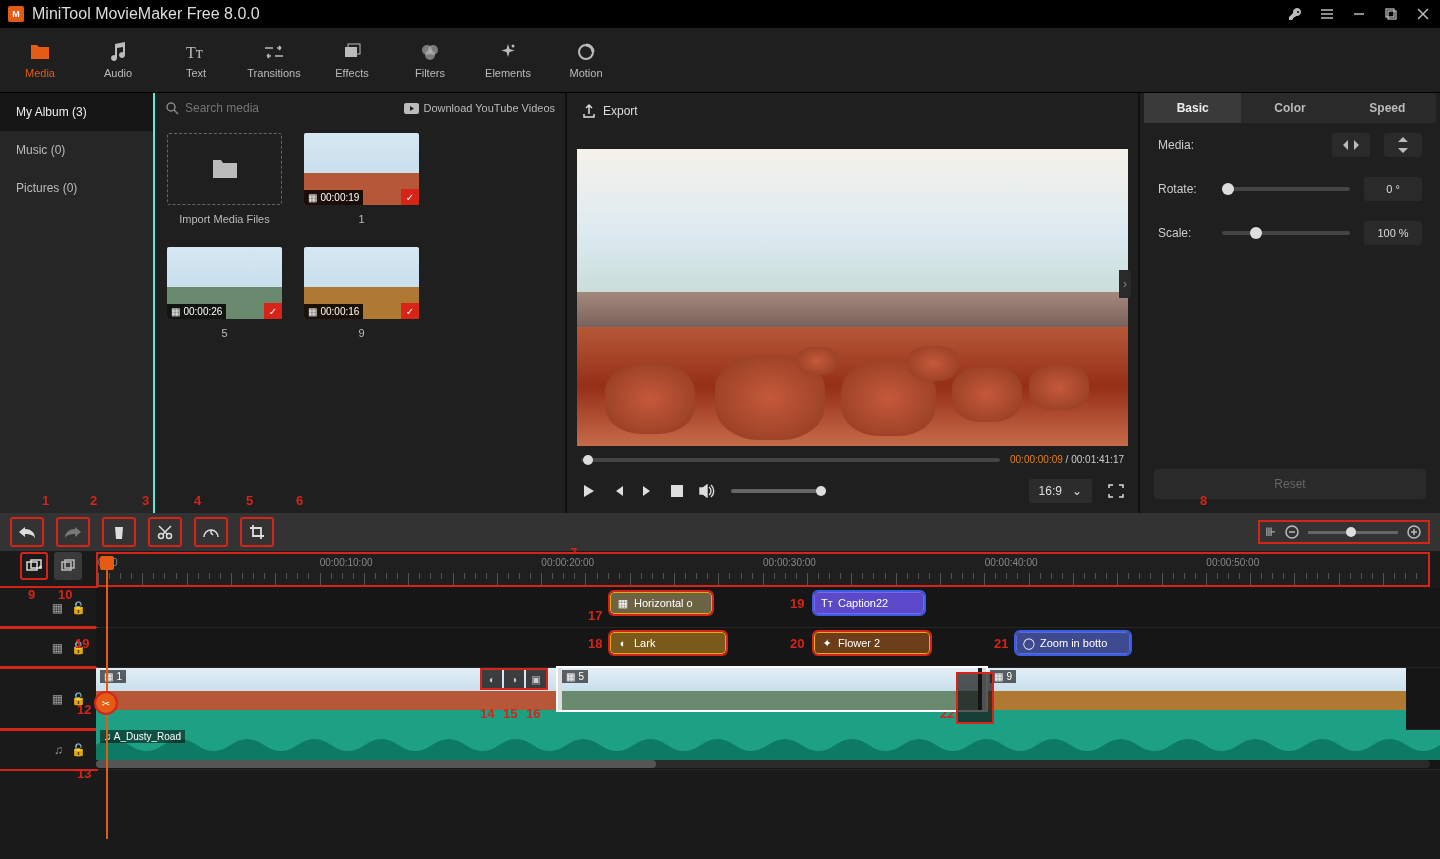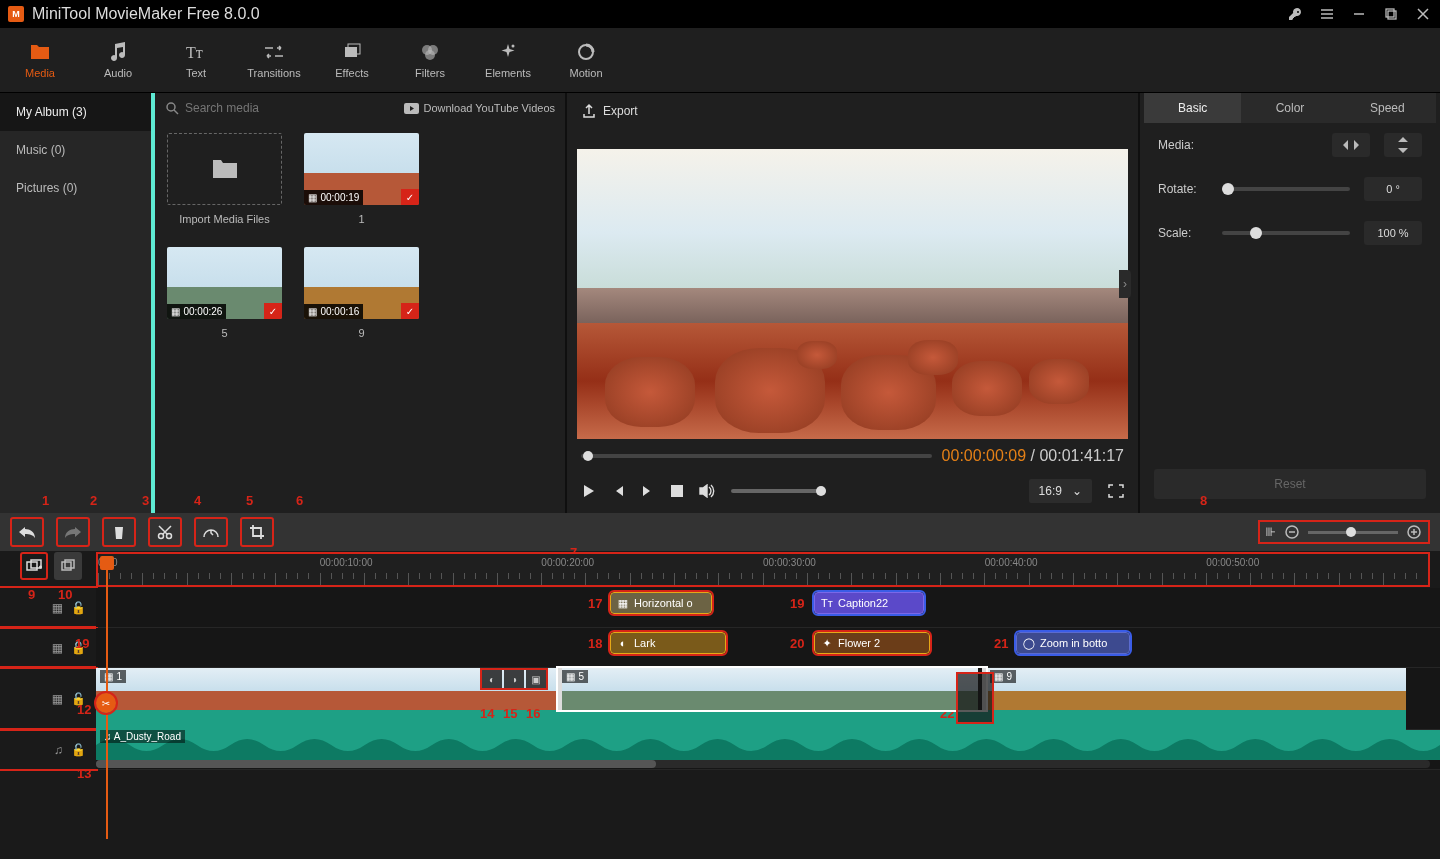--- a/index.html
+++ b/index.html
@@ -16,21 +16,21 @@
 
 .toptabs { height: 65px; background: #1f1f1f; display: flex; align-items: center; padding: 0 15px; gap: 28px; border-bottom: 1px solid #000;}
 .toptab { display: flex; flex-direction: column; align-items: center; gap: 4px; color: #bbb; cursor:pointer; width: 50px;}
 .toptab.active { color: #e55b13; }
 .toptab .lbl { font-size: 11px; }
 .toptab .ico { font-size: 20px; height: 22px; display:flex;align-items:center;}
 
 
 .mainrow { display: flex; height: 420px; }
 .mediapanel { width: 565px; background: #1f1f1f; display: flex; }
-.sidebar { width: 155px; background: #262626; display:flex; flex-direction:column; border-right: 4px solid #5eead4;}
+.sidebar { width: 155px; background: #262626; display:flex; flex-direction:column; border-right: 2px solid #5eead4;}
 .sidebar .item { padding: 12px 16px; color:#bbb; cursor:pointer;}
 .sidebar .item.active { background:#161616; color:#eee; }
 .mediabody { flex: 1; display:flex; flex-direction:column; }
 .searchbar { display:flex; align-items:center; padding: 8px 10px; gap: 6px; color:#777;}
 .searchbar input { background:transparent; border:none; color:#bbb; flex:1; outline:none; font-size:12px;}
 .dlyt { color:#bbb; font-size:11px; display:flex; align-items:center; gap:5px;}
 .mediagrid { padding: 10px 12px; display:flex; flex-wrap:wrap; gap: 22px; align-content:flex-start;}
 .mediaitem { width: 115px; display:flex; flex-direction:column; align-items:center; gap:8px;}
 .thumb { width:115px; height:72px; position:relative; background:#333; border-radius:2px; overflow:hidden;}
 .thumb.import { border:1px dashed #666; background:transparent; display:flex; align-items:center; justify-content:center; color:#bbb;}
@@ -46,32 +46,32 @@
 .playerhead .ttl { flex:1; color:#bbb;}
 .exportbtn { display:flex; align-items:center; gap:6px; color:#ddd; cursor:pointer;}
 .videoframe { margin: 20px 10px 0; height: 330px; background:#000; position:relative; overflow:hidden;}
 .videoframe .scene-sky { height:48%; background: linear-gradient(#f5f2ea,#dceaf1 60%,#c9ddd9);}
 .videoframe .scene-mtn { height:12%; background: linear-gradient(#a4887d,#7a635c);}
 .videoframe .scene-water { height:40%; background: linear-gradient(#b65838,#952f17 50%,#c76b4a); position:relative;}
 .rock { position:absolute; background: radial-gradient(#c5593a,#8f3a20); border-radius:40%;}
 .playbar { display:flex; align-items:center; padding: 8px 14px; gap:10px; color:#ccc;}
 .scrub { flex:1; height:4px; background:#444; position:relative; border-radius:2px;}
 .scrub .dot { position:absolute; left:2px; top:-3px; width:10px; height:10px; background:#ddd; border-radius:50%;}
-.timecode { font-size:16px;}
+.timecode { font-size:10px;}
 .timecode .cur { color:#e58117;}
 .controls { display:flex; align-items:center; gap:16px; padding: 6px 14px 10px; color:#ddd;}
 .controls .spacer { flex:1; }
 .volslider { width:95px; height:4px; background:#666; position:relative; border-radius:2px;}
 .volslider .knob { position:absolute; right:0; top:-3px; width:10px; height:10px; background:#ddd; border-radius:50%;}
 .aspect { background:#2c2c2c; padding:5px 10px; border-radius:2px; display:flex; gap:10px; align-items:center;}
 
 
 .proppanel { width: 300px; background:#1f1f1f; display:flex; flex-direction:column; padding: 0;}
 .proppanel .ph { padding: 12px 14px; color:#ddd;}
-.proptabs { display:flex; margin: 0 4px;}
+.proptabs { display:flex; margin: 0 4px; font-weight: bold;}
 .proptab { flex:1; text-align:center; padding:8px 0; background:#2a2a2a; color:#bbb; cursor:pointer;}
 .proptab.active { background:#3a3a3a; color:#eee;}
 .proprow { display:flex; align-items:center; padding: 10px 18px; gap: 14px; color:#ccc;}
 .proprow .lbl { width:50px; font-size:12px;}
 .flipbtn { width:38px; height:24px; background:#2a2a2a; border-radius:3px; display:flex; align-items:center; justify-content:center; color:#bbb;}
 .slider { flex:1; height:4px; background:#444; position:relative; border-radius:2px;}
 .slider .knob { position:absolute; top:-4px; width:12px; height:12px; background:#ddd; border-radius:50%;}
 .valuebox { width:58px; height:24px; background:#2a2a2a; border-radius:3px; display:flex; align-items:center; justify-content:center; color:#ddd; font-size:11px;}
 .resetbtn { margin: auto 14px 14px; background:#2a2a2a; color:#666; text-align:center; padding:8px; border-radius:3px;}
 .expander { position:absolute; left:1119px; top:270px; width:12px; height:28px; background:#2a2a2a; color:#888; display:flex;align-items:center;justify-content:center; border-radius:0 4px 4px 0;}
@@ -831,21 +831,21 @@
   </div>
 
   <span class="tlann" style="left:28px;top:-1px">9</span>
   <span class="tlann" style="left:58px;top:-1px">10</span>
   <span class="tlann" style="left:75px;top:48px">19</span>
   <span class="tlann" style="left:77px;top:114px">12</span>
   <span class="tlann" style="left:77px;top:178px">13</span>
   <span class="tlann" style="left:480px;top:118px">14</span>
   <span class="tlann" style="left:503px;top:118px">15</span>
   <span class="tlann" style="left:526px;top:118px">16</span>
-  <span class="tlann" style="left:588px;top:8px">17</span>
+  <span class="tlann" style="left:588px;top:20px">17</span>
   <span class="tlann" style="left:588px;top:48px">18</span>
   <span class="tlann" style="left:790px;top:8px">19</span>
   <span class="tlann" style="left:790px;top:48px">20</span>
   <span class="tlann" style="left:994px;top:48px">21</span>
   <span class="tlann" style="left:940px;top:118px">22</span>
 
   <div class="hscroll">
       <div class="thumb"></div>
     </div>
 </div>

